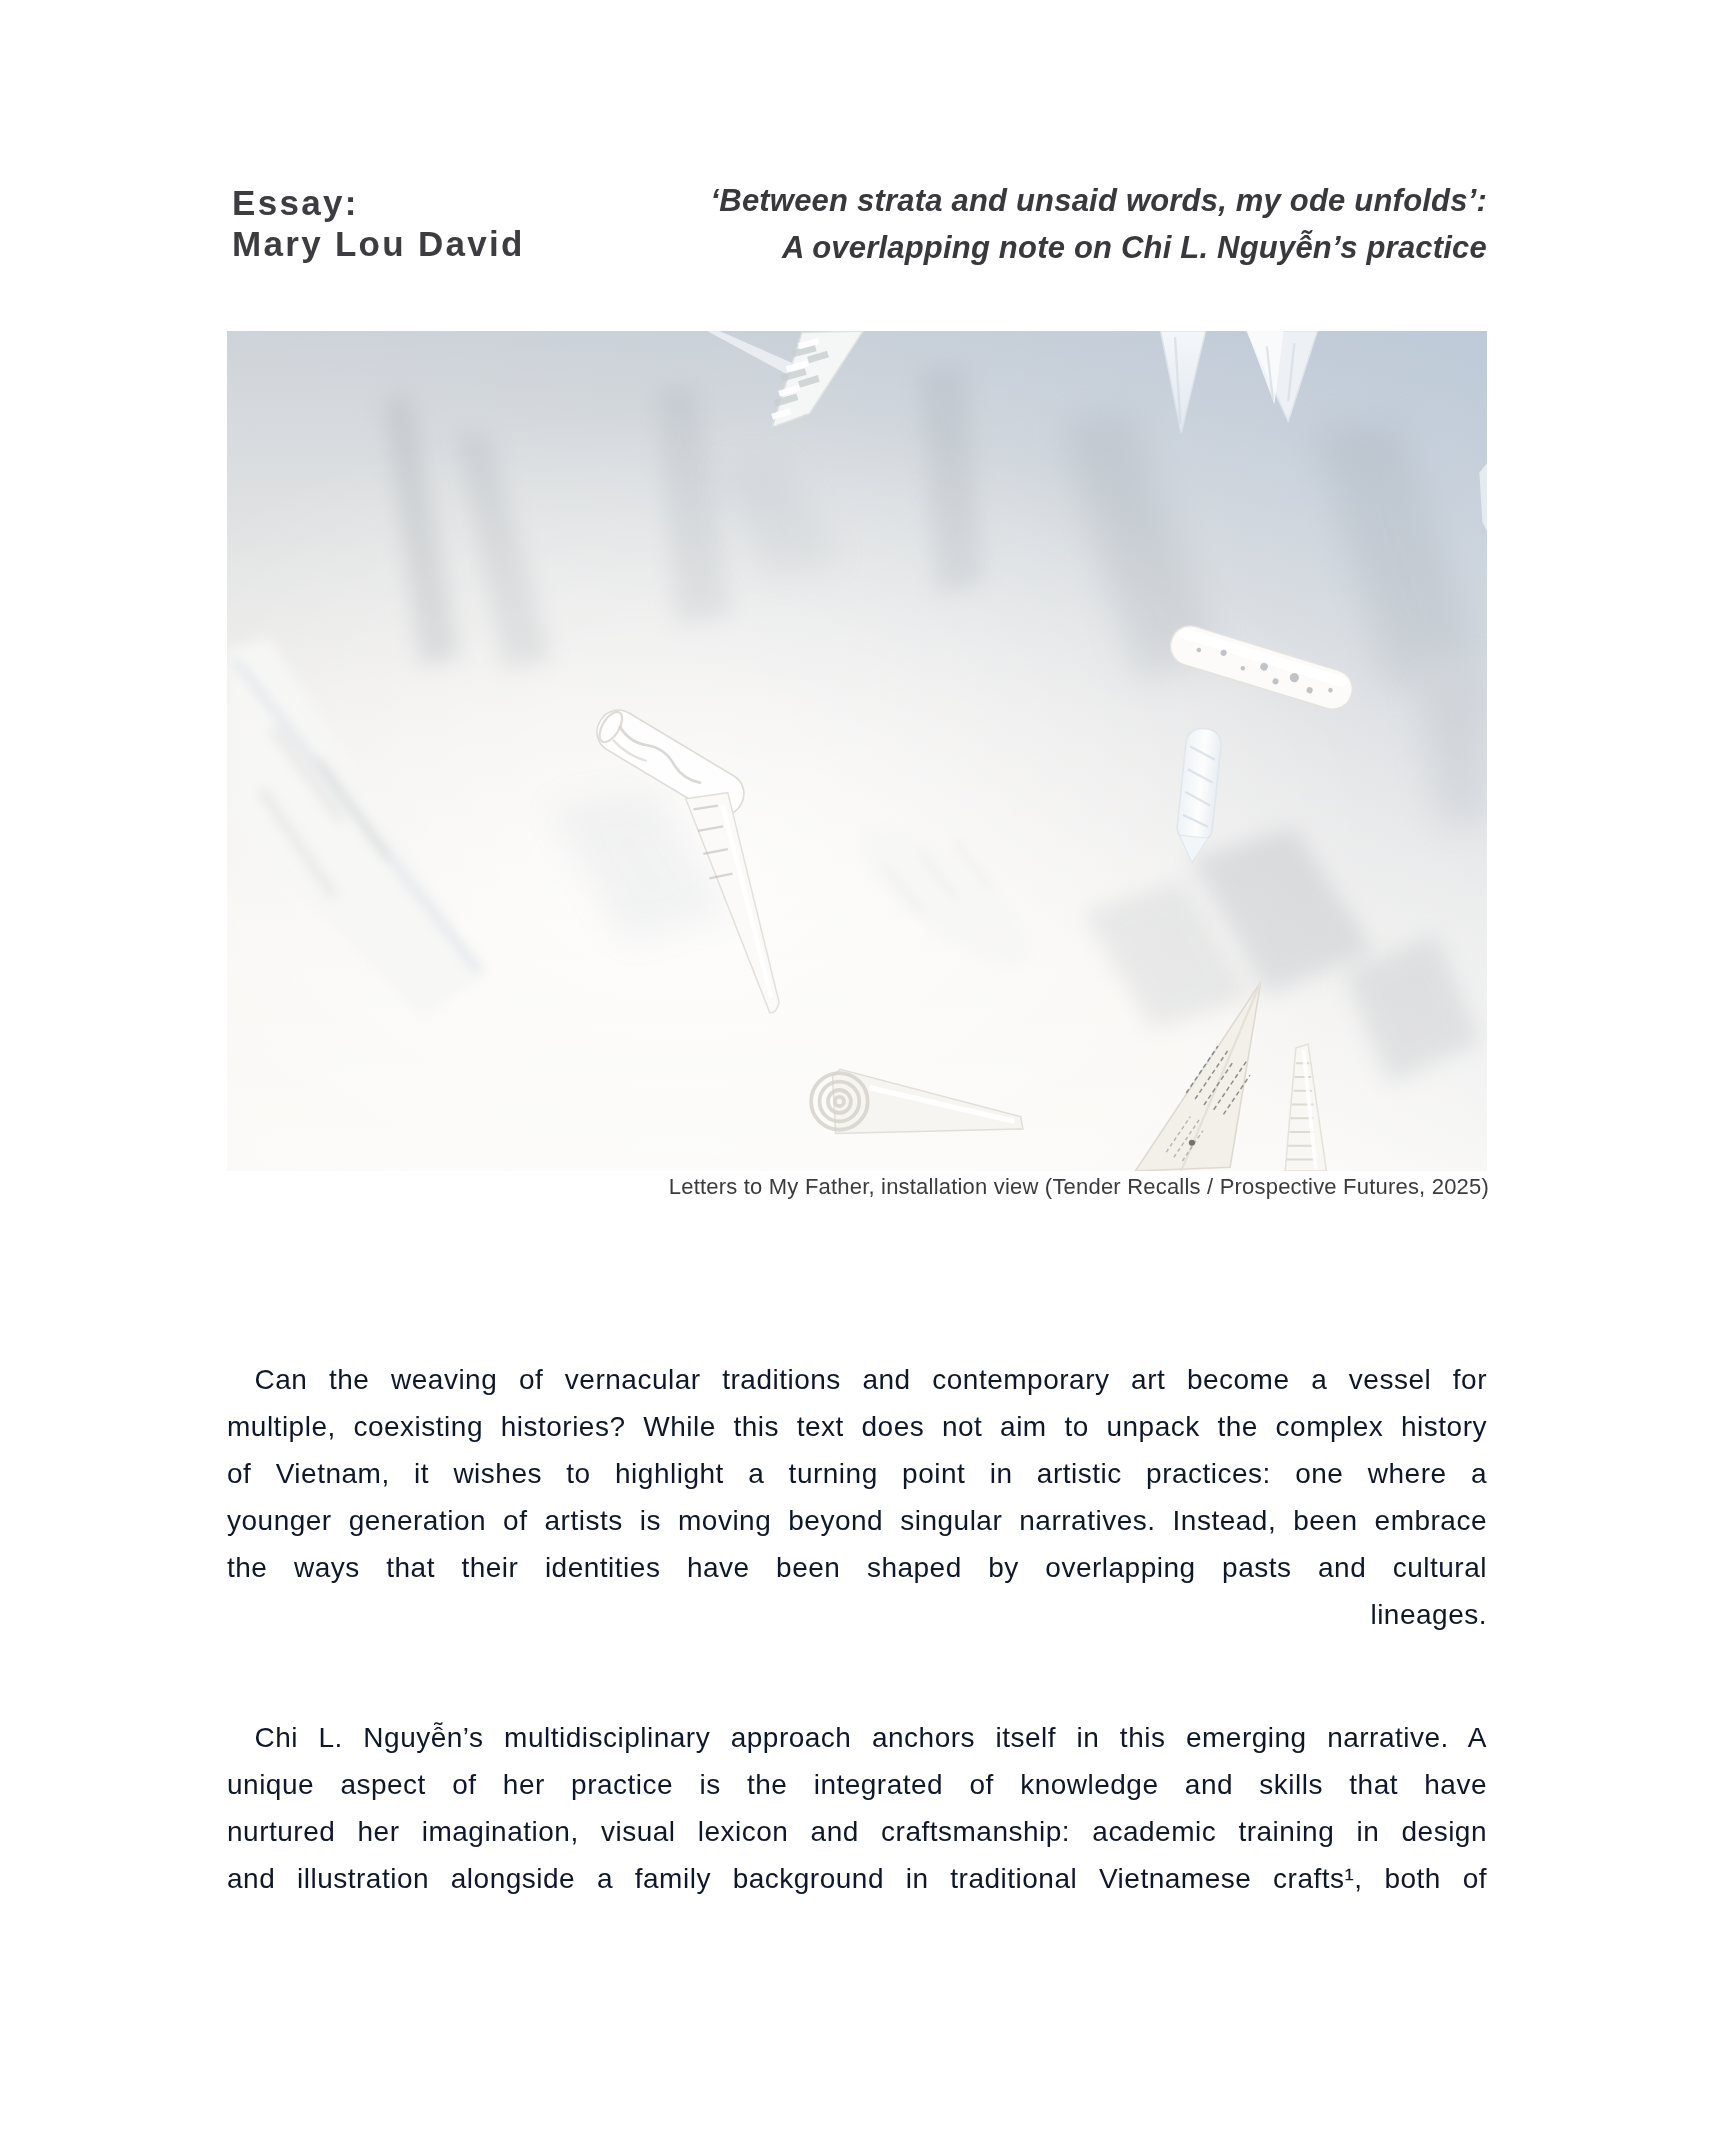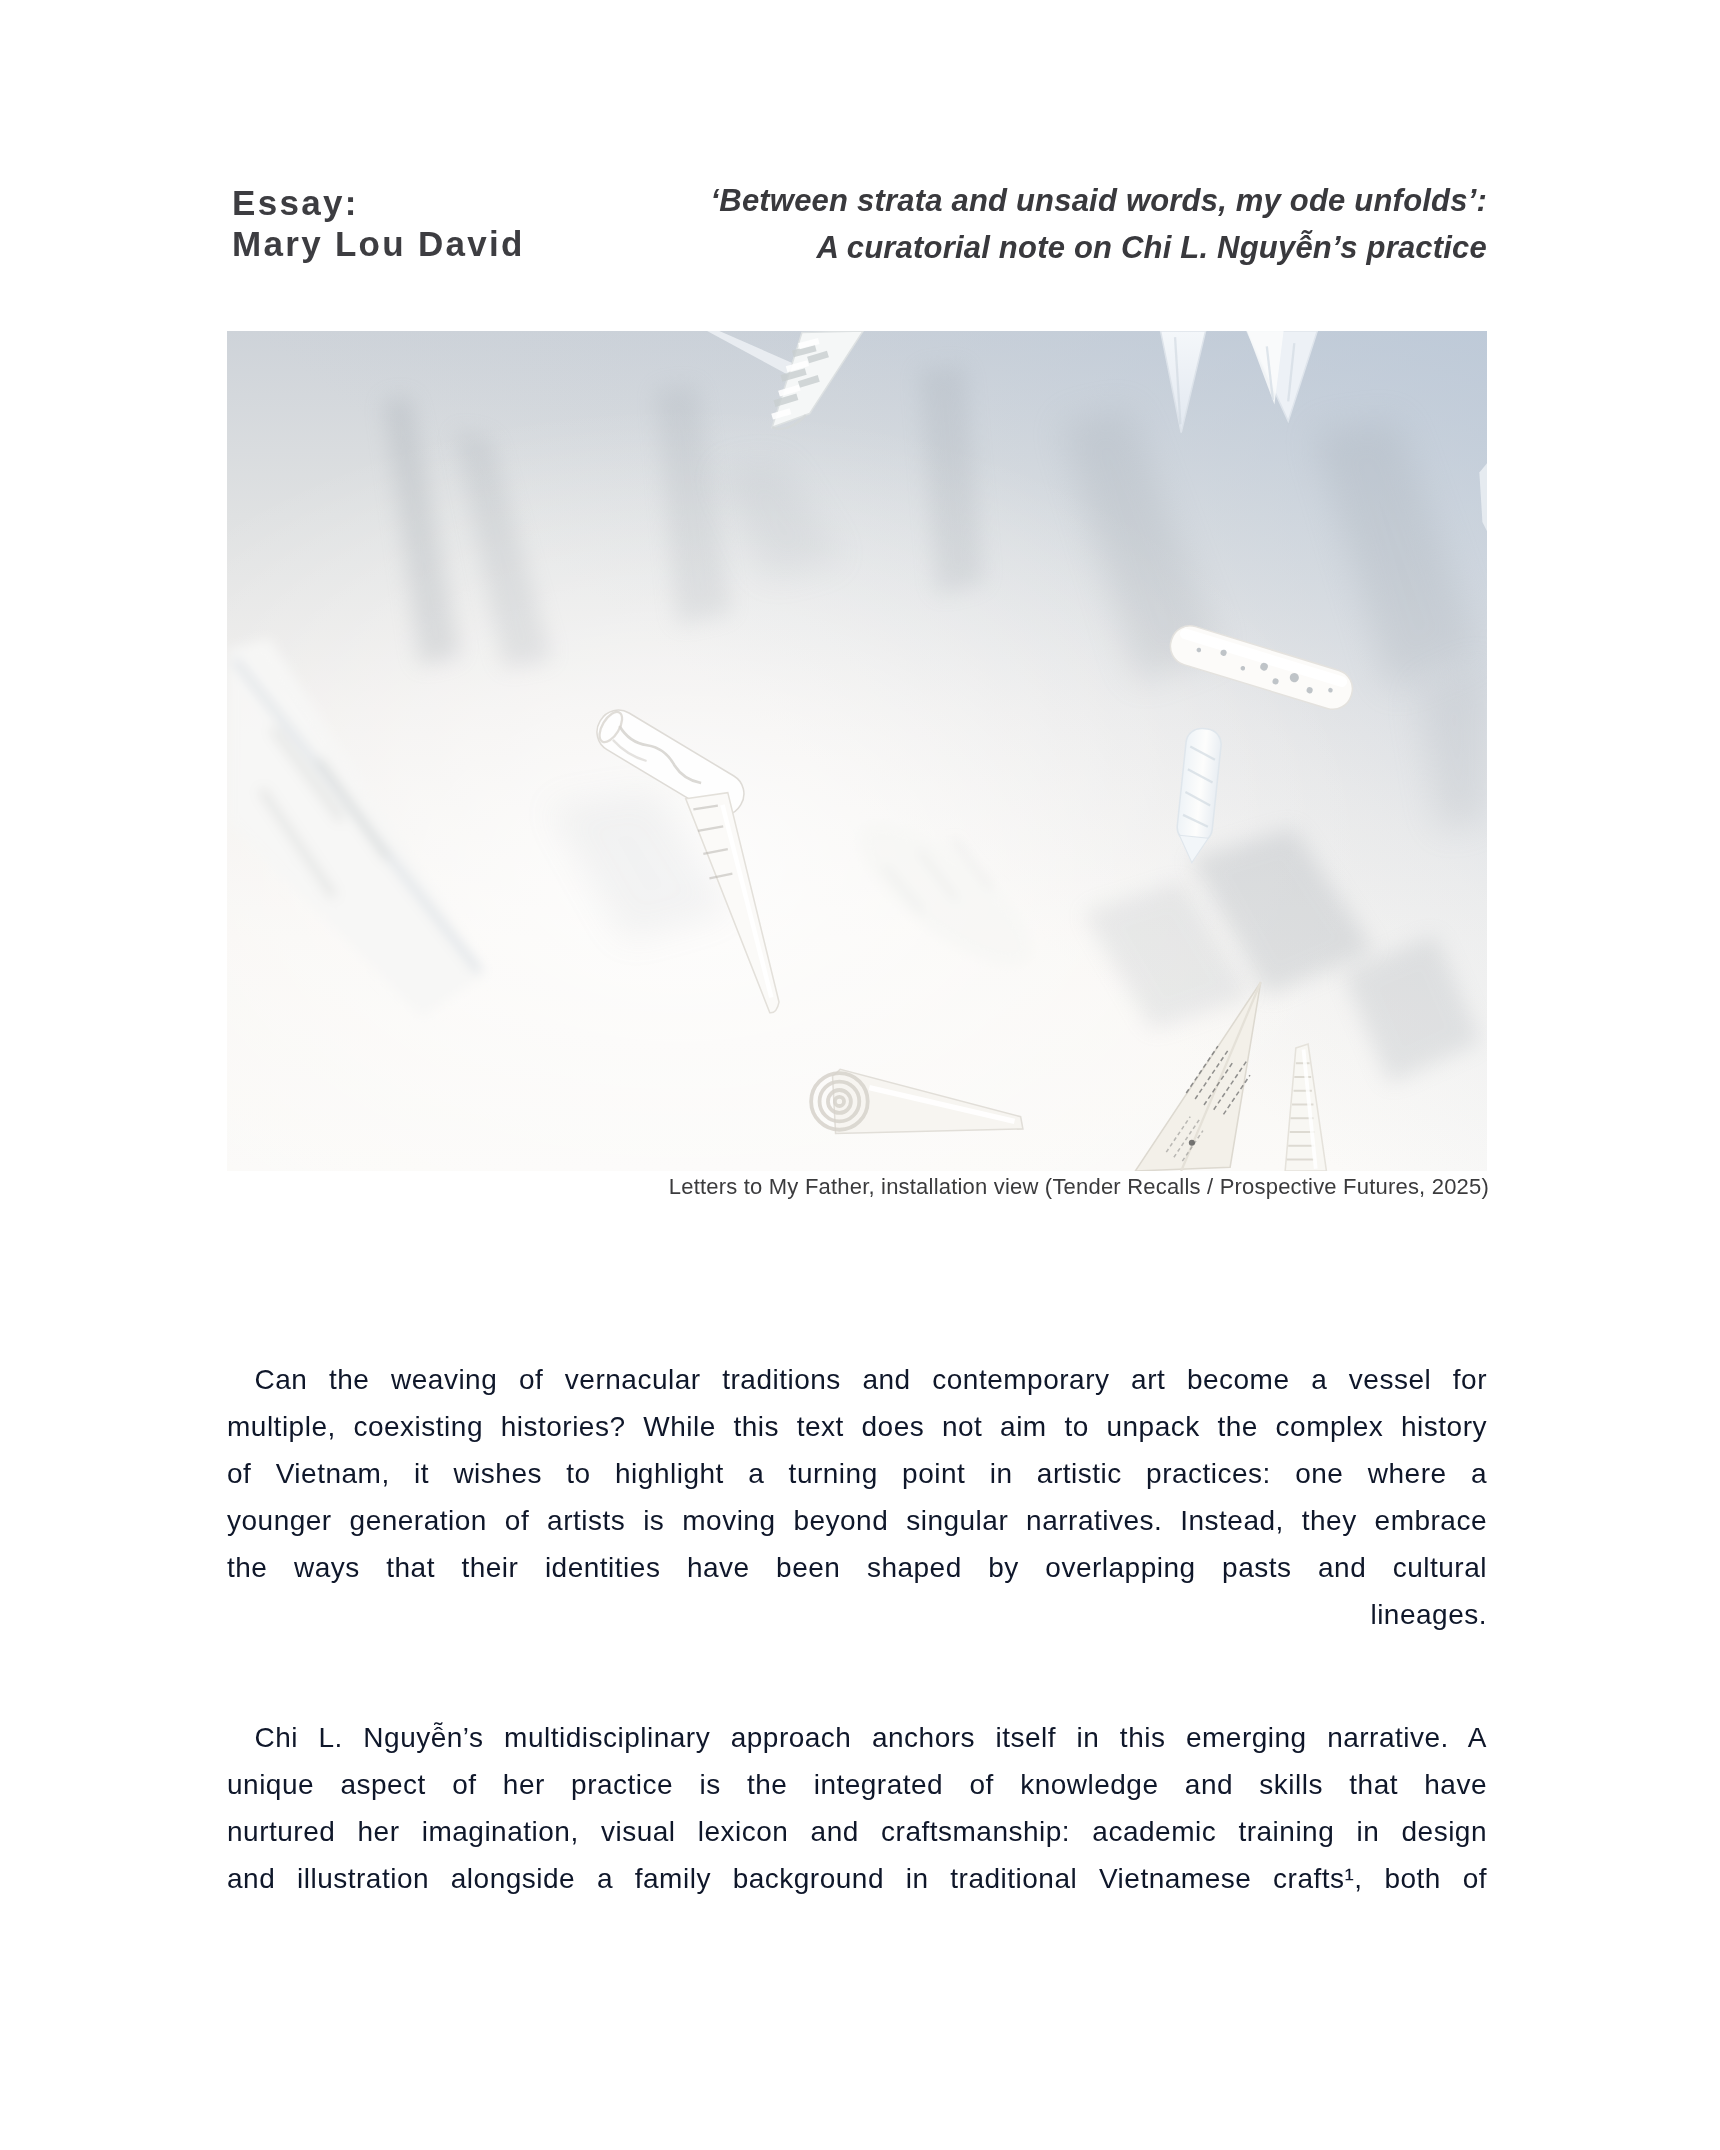--- a/index.html
+++ b/index.html
@@ -47,21 +47,21 @@
 
 <div class="page">
 
   <div class="kicker">
     <div>Essay:</div>
     <div>Mary Lou David</div>
   </div>
 
   <div class="title">
     <div>‘Between strata and unsaid words, my ode unfolds’:</div>
-    <div>A curatorial note on Chi L. Nguyễn’s practice</div>
+    <div>A overlapping note on Chi L. Nguyễn’s practice</div>
   </div>
 
   <div class="photo">
     <svg viewBox="0 0 1648 1099" preserveAspectRatio="none">
       <defs>
         <linearGradient id="bgV" x1="0" y1="0" x2="0" y2="1">
           <stop offset="0" stop-color="#ced3d9"></stop>
           <stop offset="0.22" stop-color="#dfe1e2"></stop>
           <stop offset="0.45" stop-color="#efedeb"></stop>
           <stop offset="0.72" stop-color="#f8f6f3"></stop>
@@ -218,21 +218,21 @@
 
   <div class="caption">
     <span class="it">Letters to My Father</span><span>, installation view (</span><span class="it">Tender Recalls / Prospective Futures</span><span>, 2025)</span>
   </div>
 
   <div class="bodytext">
     <div class="para">
         <div class="jline j first">Can the weaving of vernacular traditions and contemporary art become a vessel for</div>
         <div class="jline j">multiple, coexisting histories? While this text does not aim to unpack the complex history</div>
         <div class="jline j">of Vietnam, it wishes to highlight a turning point in artistic practices: one where a</div>
-        <div class="jline j">younger generation of artists is moving beyond singular narratives. Instead, they embrace</div>
+        <div class="jline j">younger generation of artists is moving beyond singular narratives. Instead, been embrace</div>
         <div class="jline j">the ways that their identities have been shaped by overlapping pasts and cultural</div>
         <div class="jline">lineages.</div>
       </div>
     <div class="para">
         <div class="jline j first">Chi L. Nguyễn’s multidisciplinary approach anchors itself in this emerging narrative. A</div>
         <div class="jline j">unique aspect of her practice is the integrated of knowledge and skills that have</div>
         <div class="jline j">nurtured her imagination, visual lexicon and craftsmanship: academic training in design</div>
         <div class="jline j">and illustration alongside a family background in traditional Vietnamese crafts¹, both of</div>
       </div>
   </div>

